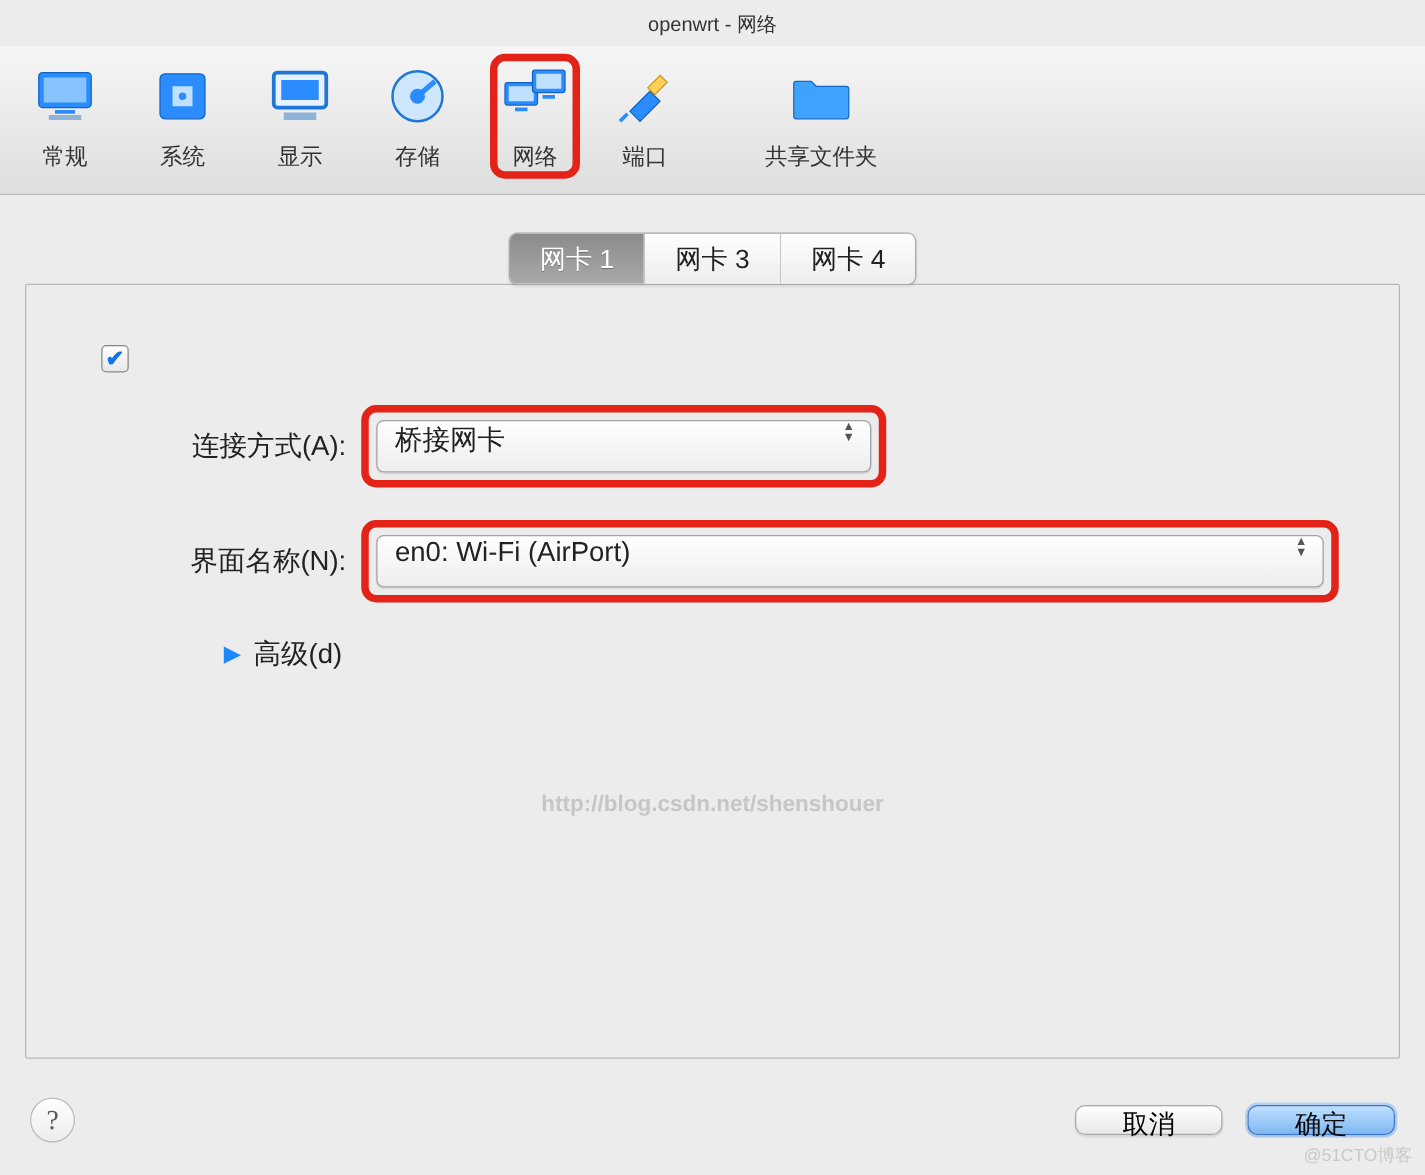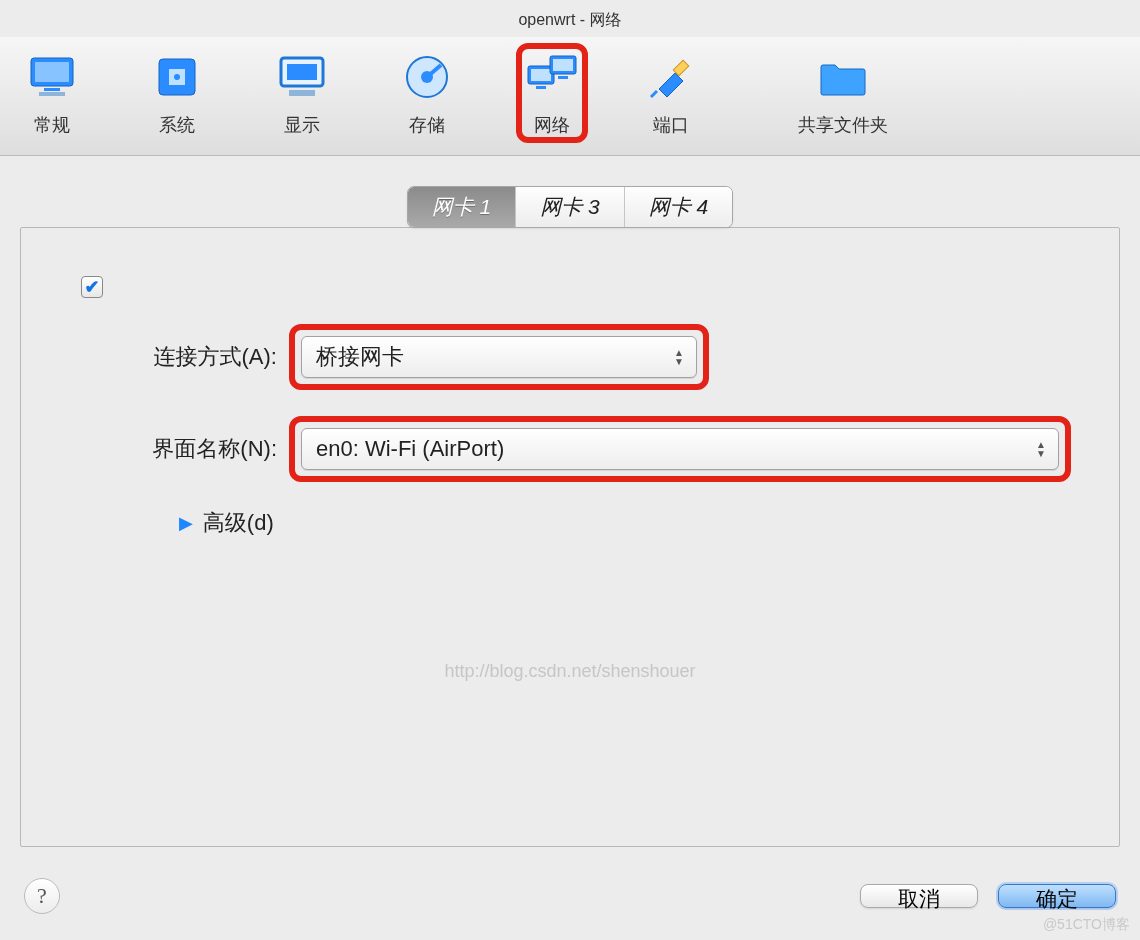--- a/index.html
+++ b/index.html
@@ -13,21 +13,20 @@
     .window { width: 100%; height: 100%; display: flex; flex-direction: column; }
     .titlebar {
       text-align: center; padding: 10px 0 6px;
       font-size: 16px; color: #333;
     }
     .toolbar {
       display: flex; align-items: flex-start;
       padding: 6px 16px 12px;
       background: linear-gradient(#f6f6f6, #dedede);
       border-bottom: 1px solid #bcbcbc;
-      gap: 31px;
     }
     .tool {
       display: flex; flex-direction: column; align-items: center;
       gap: 8px; padding: 6px 8px; margin-right: 22px;
       cursor: pointer;
     }
     .tool:last-child { margin-right: 0; }
     .tool-label { font-size: 18px; color: #333; }
     .tool-icon-wrap {
       width: 56px; height: 56px; display: flex;
@@ -46,21 +45,20 @@
     }
     .tabgroup {
       display: flex; border: 1px solid #a7a7a7; border-radius: 7px;
       overflow: hidden; background: #fff;
       box-shadow: 0 1px 2px rgba(0,0,0,0.08);
     }
     .tab {
       padding: 6px 24px; font-size: 21px;
       border-right: 1px solid #c5c5c5; cursor: pointer;
       background: linear-gradient(#fefefe, #ededed);
-      font-style: italic;
     }
     .tab:last-child { border-right: none; }
     .tab.active {
       background: linear-gradient(#8b8b8b, #a9a9a9);
       color: #fff; text-shadow: 0 1px 0 rgba(0,0,0,0.3);
     }
     .panel {
       border: 1px solid #b8b8b8; border-radius: 2px;
       background: rgba(255,255,255,0.0);
       margin-top: -1px; padding: 48px 48px 40px;
@@ -73,44 +71,45 @@
     .checkbox-row { margin-left: 12px; }
     .checkbox {
       width: 22px; height: 22px; border: 1px solid #888;
       border-radius: 4px; background: linear-gradient(#fff,#e7e7e7);
       margin-right: 8px; display: inline-flex; align-items: center;
       justify-content: center; color: #1373e6; font-weight: bold;
       font-size: 18px; cursor: pointer;
     }
     .field-label { width: 220px; text-align: right; padding-right: 12px; }
     .dropdown {
-      display: flex; align-items: center; justify-content: space-between;
+      display: flex; align-items: flex-start; justify-content: space-between;
       border: 1px solid #a2a2a2; border-radius: 6px;
       background: linear-gradient(#ffffff, #ededed);
       height: 42px; padding: 0 6px 0 14px;
       box-shadow: inset 0 1px 0 #fff, 0 1px 1px rgba(0,0,0,0.1);
       font-size: 22px; cursor: pointer;
     }
     .dropdown-arrows {
       width: 22px; display: flex; flex-direction: column; align-items: center;
       color: #555; font-size: 10px; line-height: 9px;
     }
     .highlight-box {
       border: 6px solid #e32317; border-radius: 12px;
       padding: 6px;
     }
     .disclosure {
       display: flex; align-items: center; gap: 10px;
       margin-left: 110px; font-size: 22px; cursor: pointer;
     }
     .disclosure-tri { color: #1e88ff; font-size: 18px; }
     .watermark {
-      position: absolute; left: 0; right: 0; top: 505px;
+      position: absolute; left: 0; right: 0; top: 477px;
       text-align: center; color: #c6c6c6; font-size: 18px;
       pointer-events: none;
+      font-weight: bold;
     }
     .footer {
       display: flex; align-items: center; padding: 18px 24px 26px;
     }
     .help-btn {
       width: 36px; height: 36px; border-radius: 18px;
       border: 1px solid #bbb; background: linear-gradient(#fff,#ececec);
       display: flex; align-items: center; justify-content: center;
       font-size: 22px; color: #555; font-family: Georgia, serif;
       cursor: pointer;

